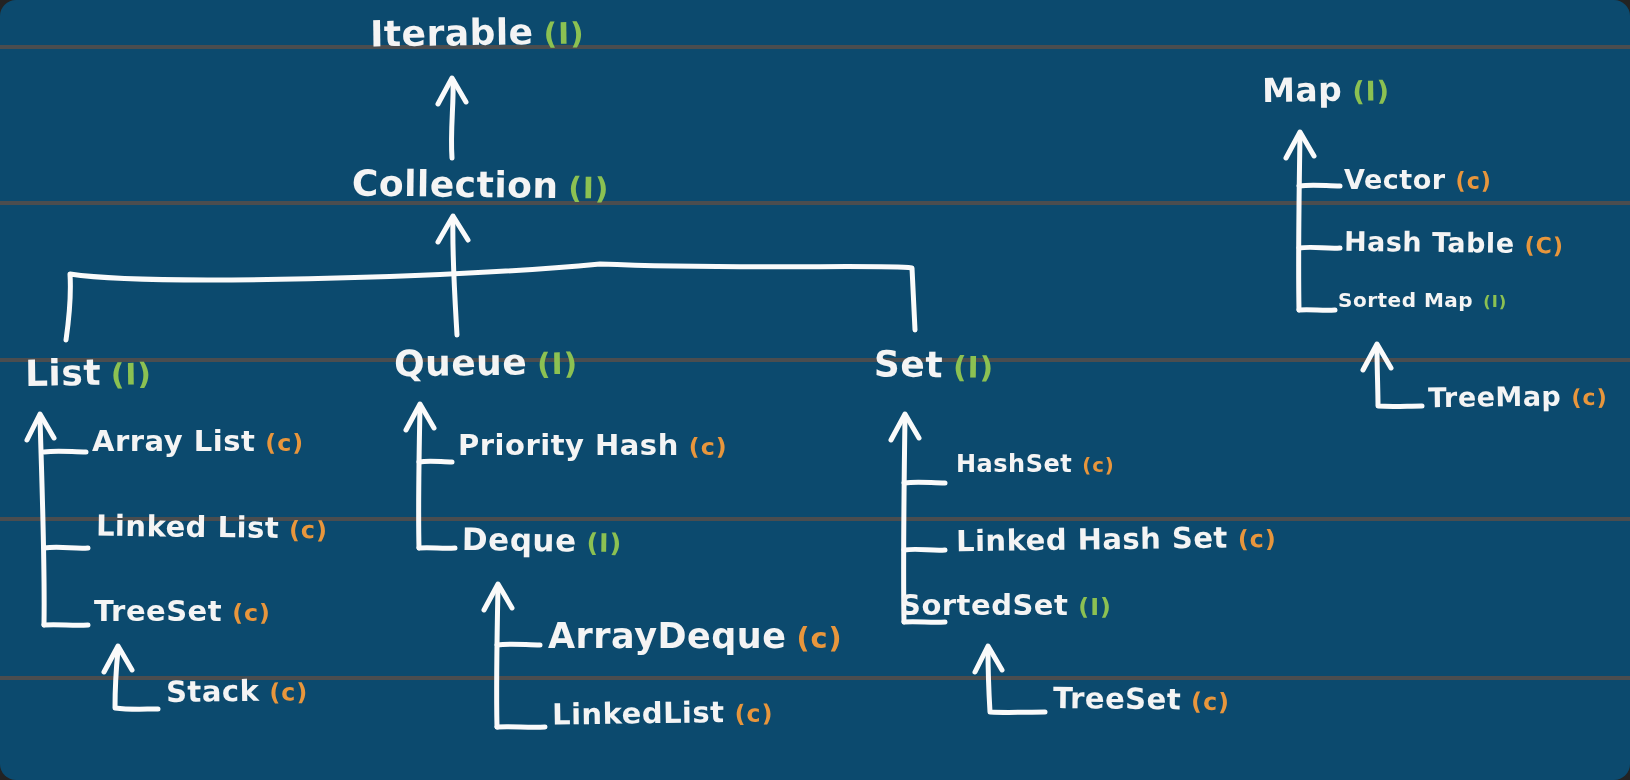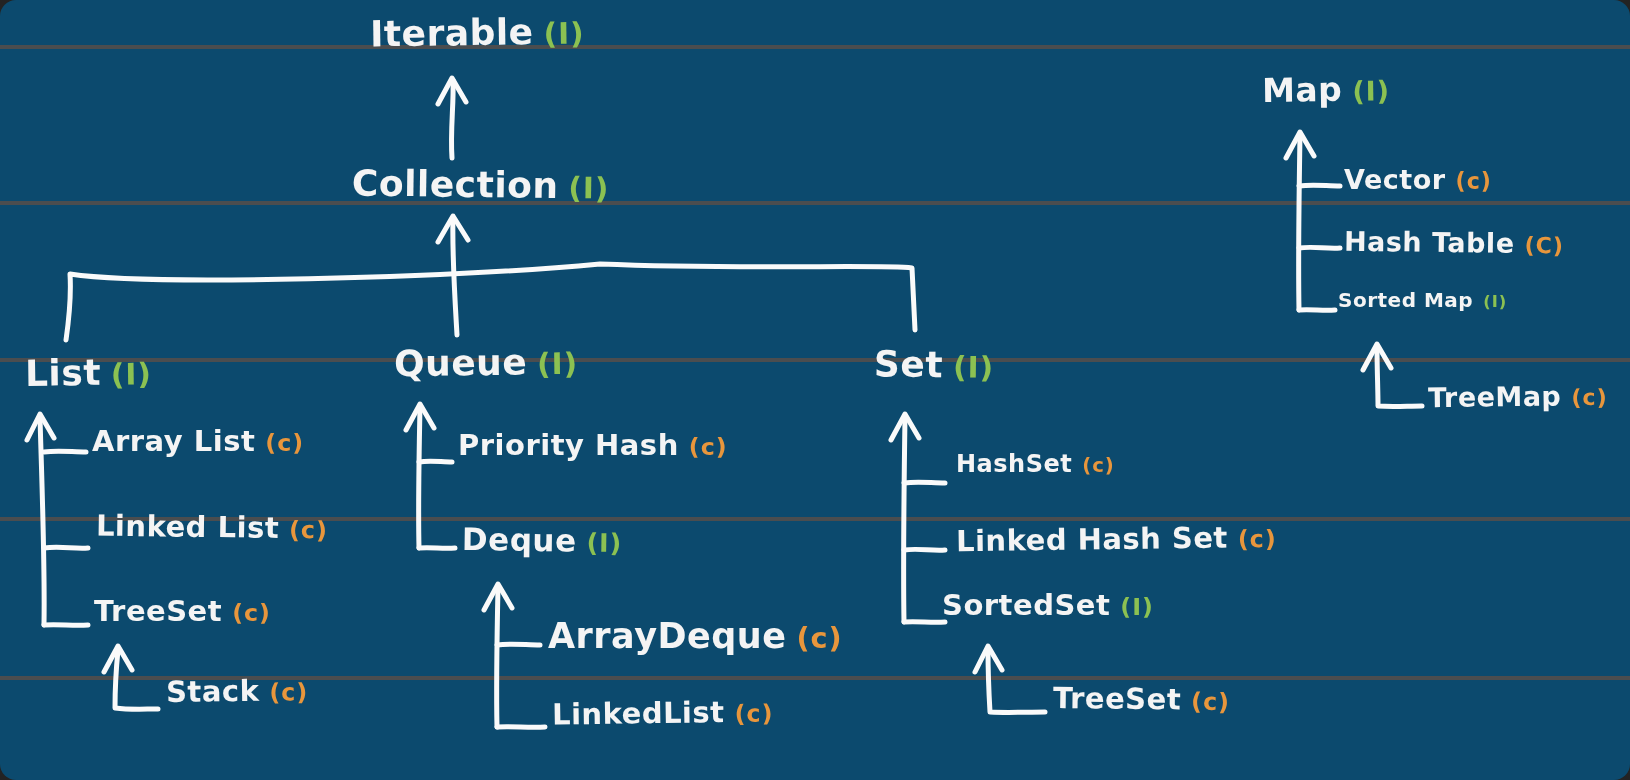--- a/index.html
+++ b/index.html
@@ -159,21 +159,21 @@
   <div class="node" style="left:956px;top:450px;font-size:24px">
     <span>HashSet</span>
     <span class="mk mk-c">(c)</span>
   </div>
 
   <div class="node r1" style="left:956px;top:522px;font-size:29px">
     <span>Linked Hash Set</span>
     <span class="mk mk-c">(c)</span>
   </div>
 
-  <div class="node" style="left:942px;top:588px;font-size:29px">
+  <div class="node" style="left:900px;top:588px;font-size:29px">
     <span>SortedSet</span>
     <span class="mk mk-i">(I)</span>
   </div>
 
   <div class="node r2" style="left:1053px;top:682px;font-size:29px">
     <span>TreeSet</span>
     <span class="mk mk-c">(c)</span>
   </div>
 
   <div class="node r1" style="left:1262px;top:70px;font-size:33px">

